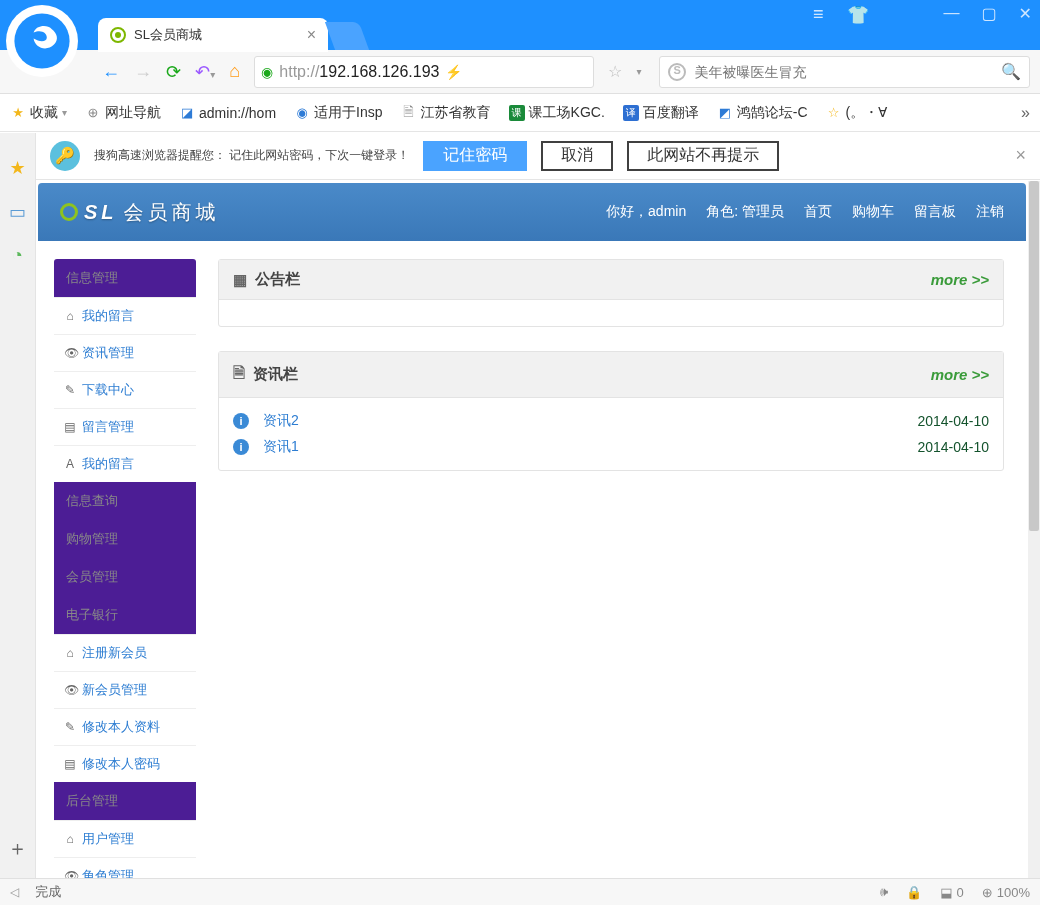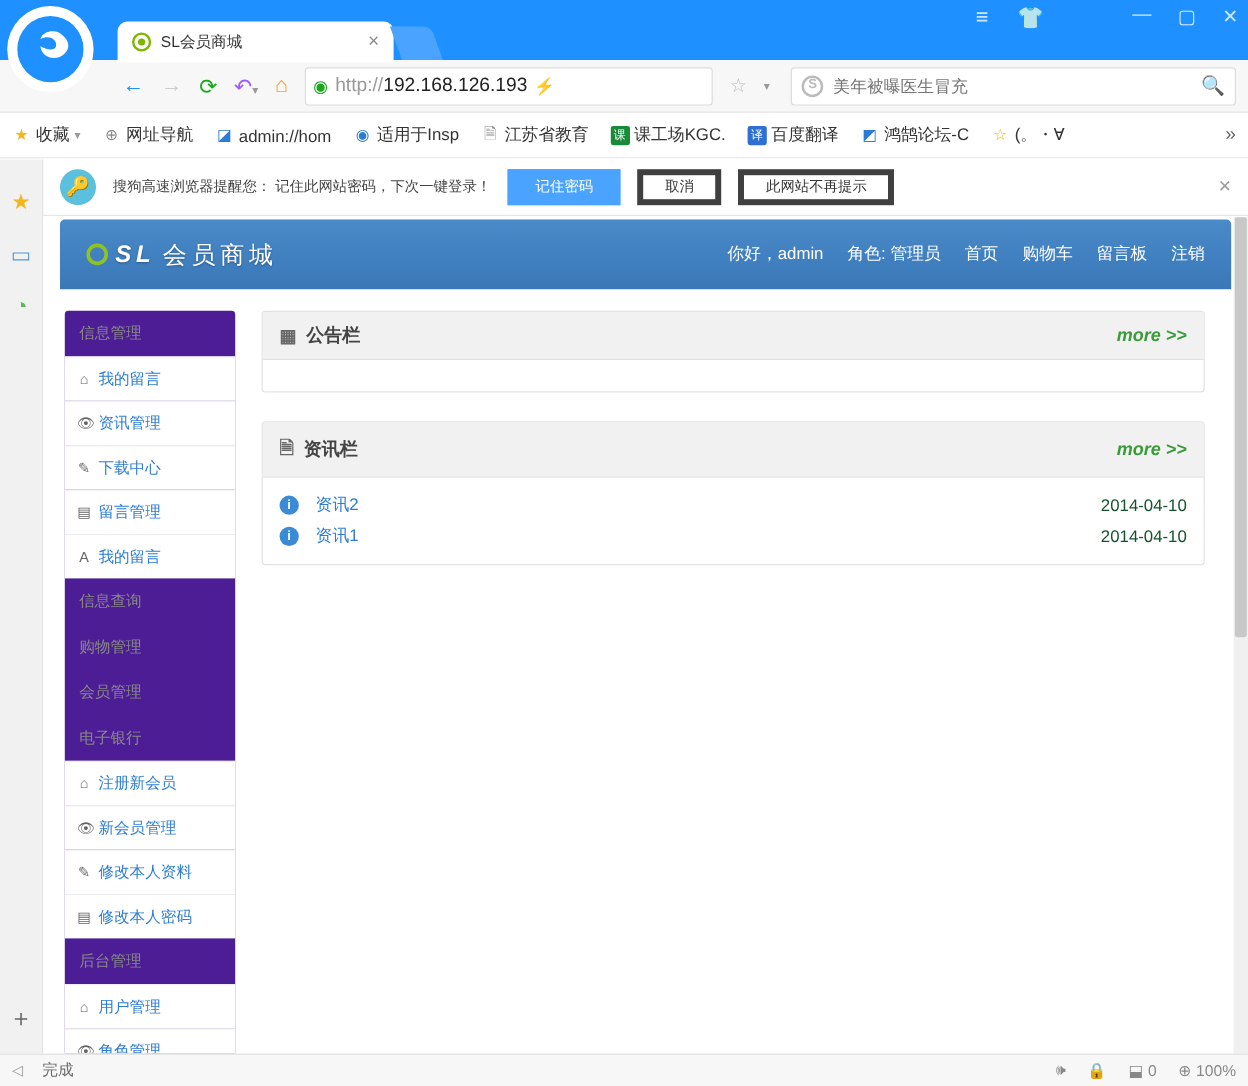--- a/index.html
+++ b/index.html
@@ -41,35 +41,35 @@
   .bmbar{height:38px;background:#fff;border-bottom:1px solid #e5e5e5;display:flex;align-items:center;padding:0 10px;gap:18px;color:#333;font-size:14px}
   .bm{display:flex;align-items:center;gap:4px;cursor:pointer;white-space:nowrap}
   .bm .ic{width:16px;height:16px;display:inline-flex;align-items:center;justify-content:center;font-size:13px}
   .gold{color:#f3b71b}
   .globe{color:#888}
   .bmbar .more{margin-left:auto;color:#666;font-size:16px;cursor:pointer}
   
   .pwbar{height:48px;background:#fff;border-bottom:1px solid #e5e5e5;display:flex;align-items:center;padding:0 14px;gap:14px;margin-left:36px}
   .pwbar .keyic{width:30px;height:30px;border-radius:50%;background:#5bc0de;display:flex;align-items:center;justify-content:center;color:#fff;font-size:16px}
   .pwbar .msg{font-size:12px;color:#444}
-  .btn{height:30px;padding:0 18px;border:5px solid #404040;background:#fff;cursor:pointer;font-size:12px;color:#333}
+  .btn{height:30px;padding:0 18px;border:2px solid #404040;background:#fff;cursor:pointer;font-size:16px;color:#333}
   .btn.primary{background:#4aa3ff;border-color:#4aa3ff;color:#fff}
   .pwbar .spacer{flex:1}
   .pwbar .x{color:#999;font-size:18px;cursor:pointer;margin-left:8px}
   
   .leftrail{position:absolute;left:0;top:133px;width:36px;background:#f1f1f1;height:745px;border-right:1px solid #e4e4e4;display:flex;flex-direction:column;align-items:center;padding-top:24px;gap:22px}
   .leftrail span{font-size:18px;cursor:pointer}
   .leftrail .add{margin-top:auto;margin-bottom:16px;color:#666;font-size:20px}
   
   .viewport{position:absolute;left:36px;right:12px;top:181px;bottom:27px;overflow:hidden;background:#fff}
   
   .vscroll{position:absolute;right:0;top:181px;bottom:27px;width:12px;background:#f0f0f0}
   .vscroll .thumb{position:absolute;left:1px;right:1px;top:0;height:350px;background:#c8c8c8;border-radius:2px}
   
-  .sitehead{height:58px;background:linear-gradient(#4a8ac9,#3a78b8);border-radius:4px 4px 0 0;display:flex;align-items:center;padding:16px 22px;color:#fff;margin:2px 2px 0 14px}
+  .sitehead{height:58px;background:linear-gradient(#4a8ac9,#3a78b8);border-radius:4px 4px 0 0;display:flex;align-items:center;padding:16px 22px;color:#fff;margin:2px 2px 0 2px}
   .sitehead .logo{display:flex;align-items:center;gap:6px;font-size:20px;letter-spacing:4px;text-shadow:0 1px 2px rgba(0,0,0,.3)}
   .sitehead .logo .ic{width:18px;height:18px;border-radius:50%;border:3px solid #8fc31f;display:inline-block;position:relative}
   .sitehead .logo b{font-weight:bold;font-style:italic}
   .sitehead nav{margin-left:auto;display:flex;gap:20px;font-size:14px}
   .sitehead nav a{color:#fff;text-decoration:none;cursor:pointer}
   .pagebody{display:flex;gap:22px;padding:18px 2px 0 18px}
   
   .sidebar{width:142px;background:#4c1d95;border-radius:3px}
   .sidegrp{padding:10px 12px;color:#888;font-size:13px}
   .sideitem{display:flex;align-items:center;gap:6px;padding:9px 10px;background:#fff;border-top:1px solid #eee;color:#2d7dd2;font-size:13px;cursor:pointer}

